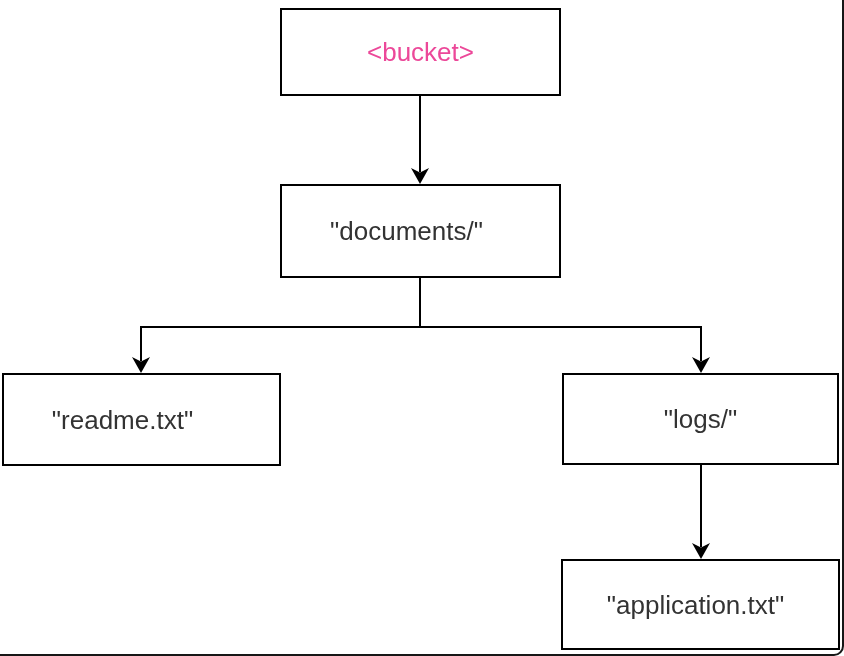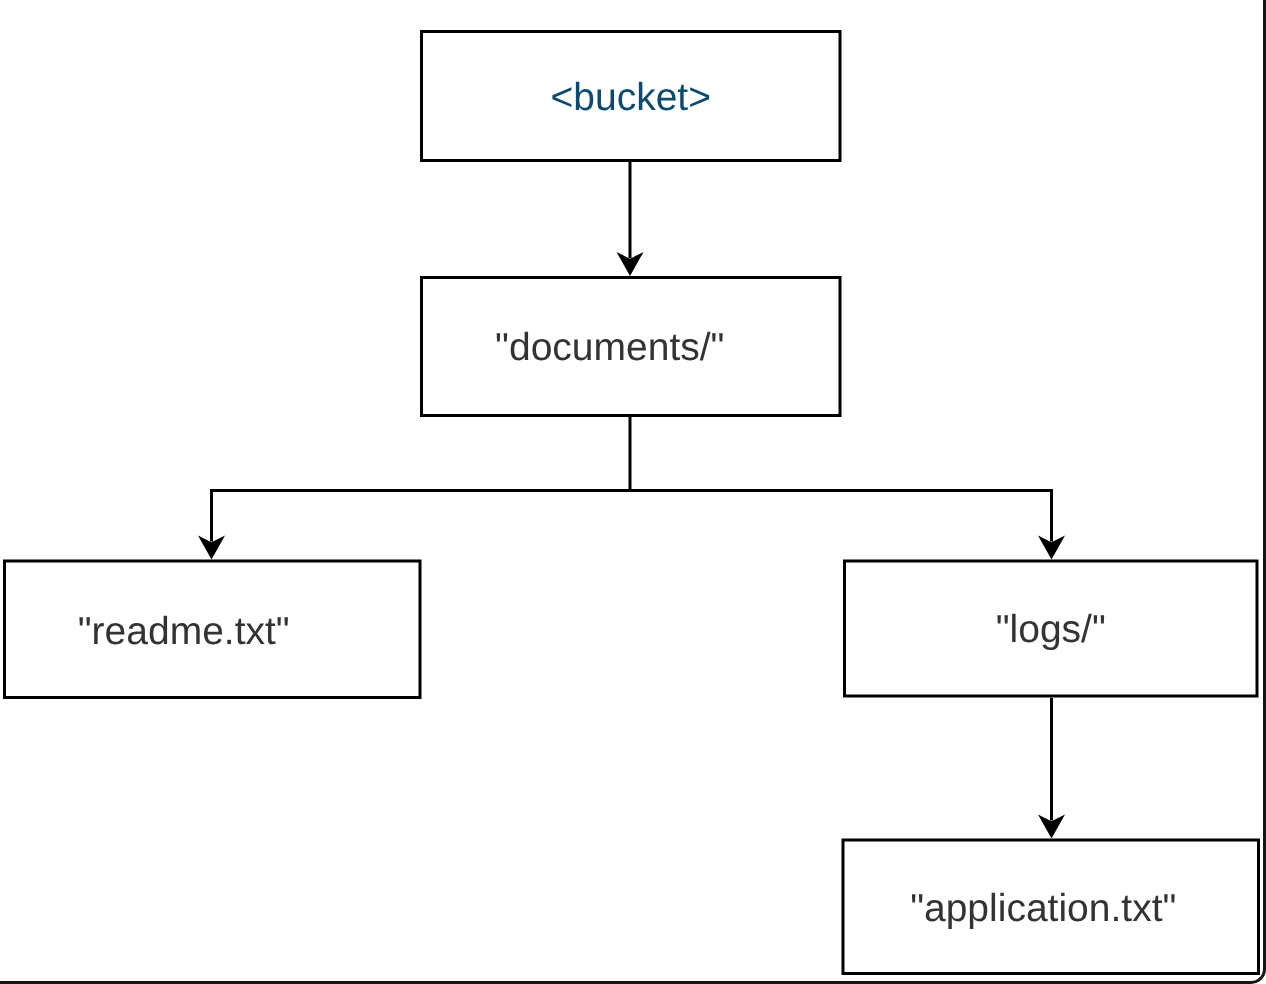--- a/index.html
+++ b/index.html
@@ -41,21 +41,21 @@
     background: #ffffff;
     border: 2px solid #000000;
     display: flex;
     align-items: center;
     justify-content: center;
     font-size: 26px;
     line-height: 1;
     color: #333333;
     white-space: nowrap;
   }
-  .n-bucket      { left: 280px; top: 20px;   width: 281px; height: 88px; color: #0c4a6e; }
+  .n-bucket      { left: 280px; top: 8px;   width: 281px; height: 88px; color: #ec4899; }
   .n-documents   { left: 280px; top: 184px; width: 281px; height: 94px; padding-right: 28px; }
   .n-readme      { left: 2px;   top: 373px; width: 279px; height: 93px; padding-right: 38px; }
   .n-logs        { left: 562px; top: 373px; width: 277px; height: 92px; }
   .n-application { left: 561px; top: 559px; width: 279px; height: 91px; padding-right: 10px; }
 </style>
 </head>
 <body>
 
 <div class="stage">
 

